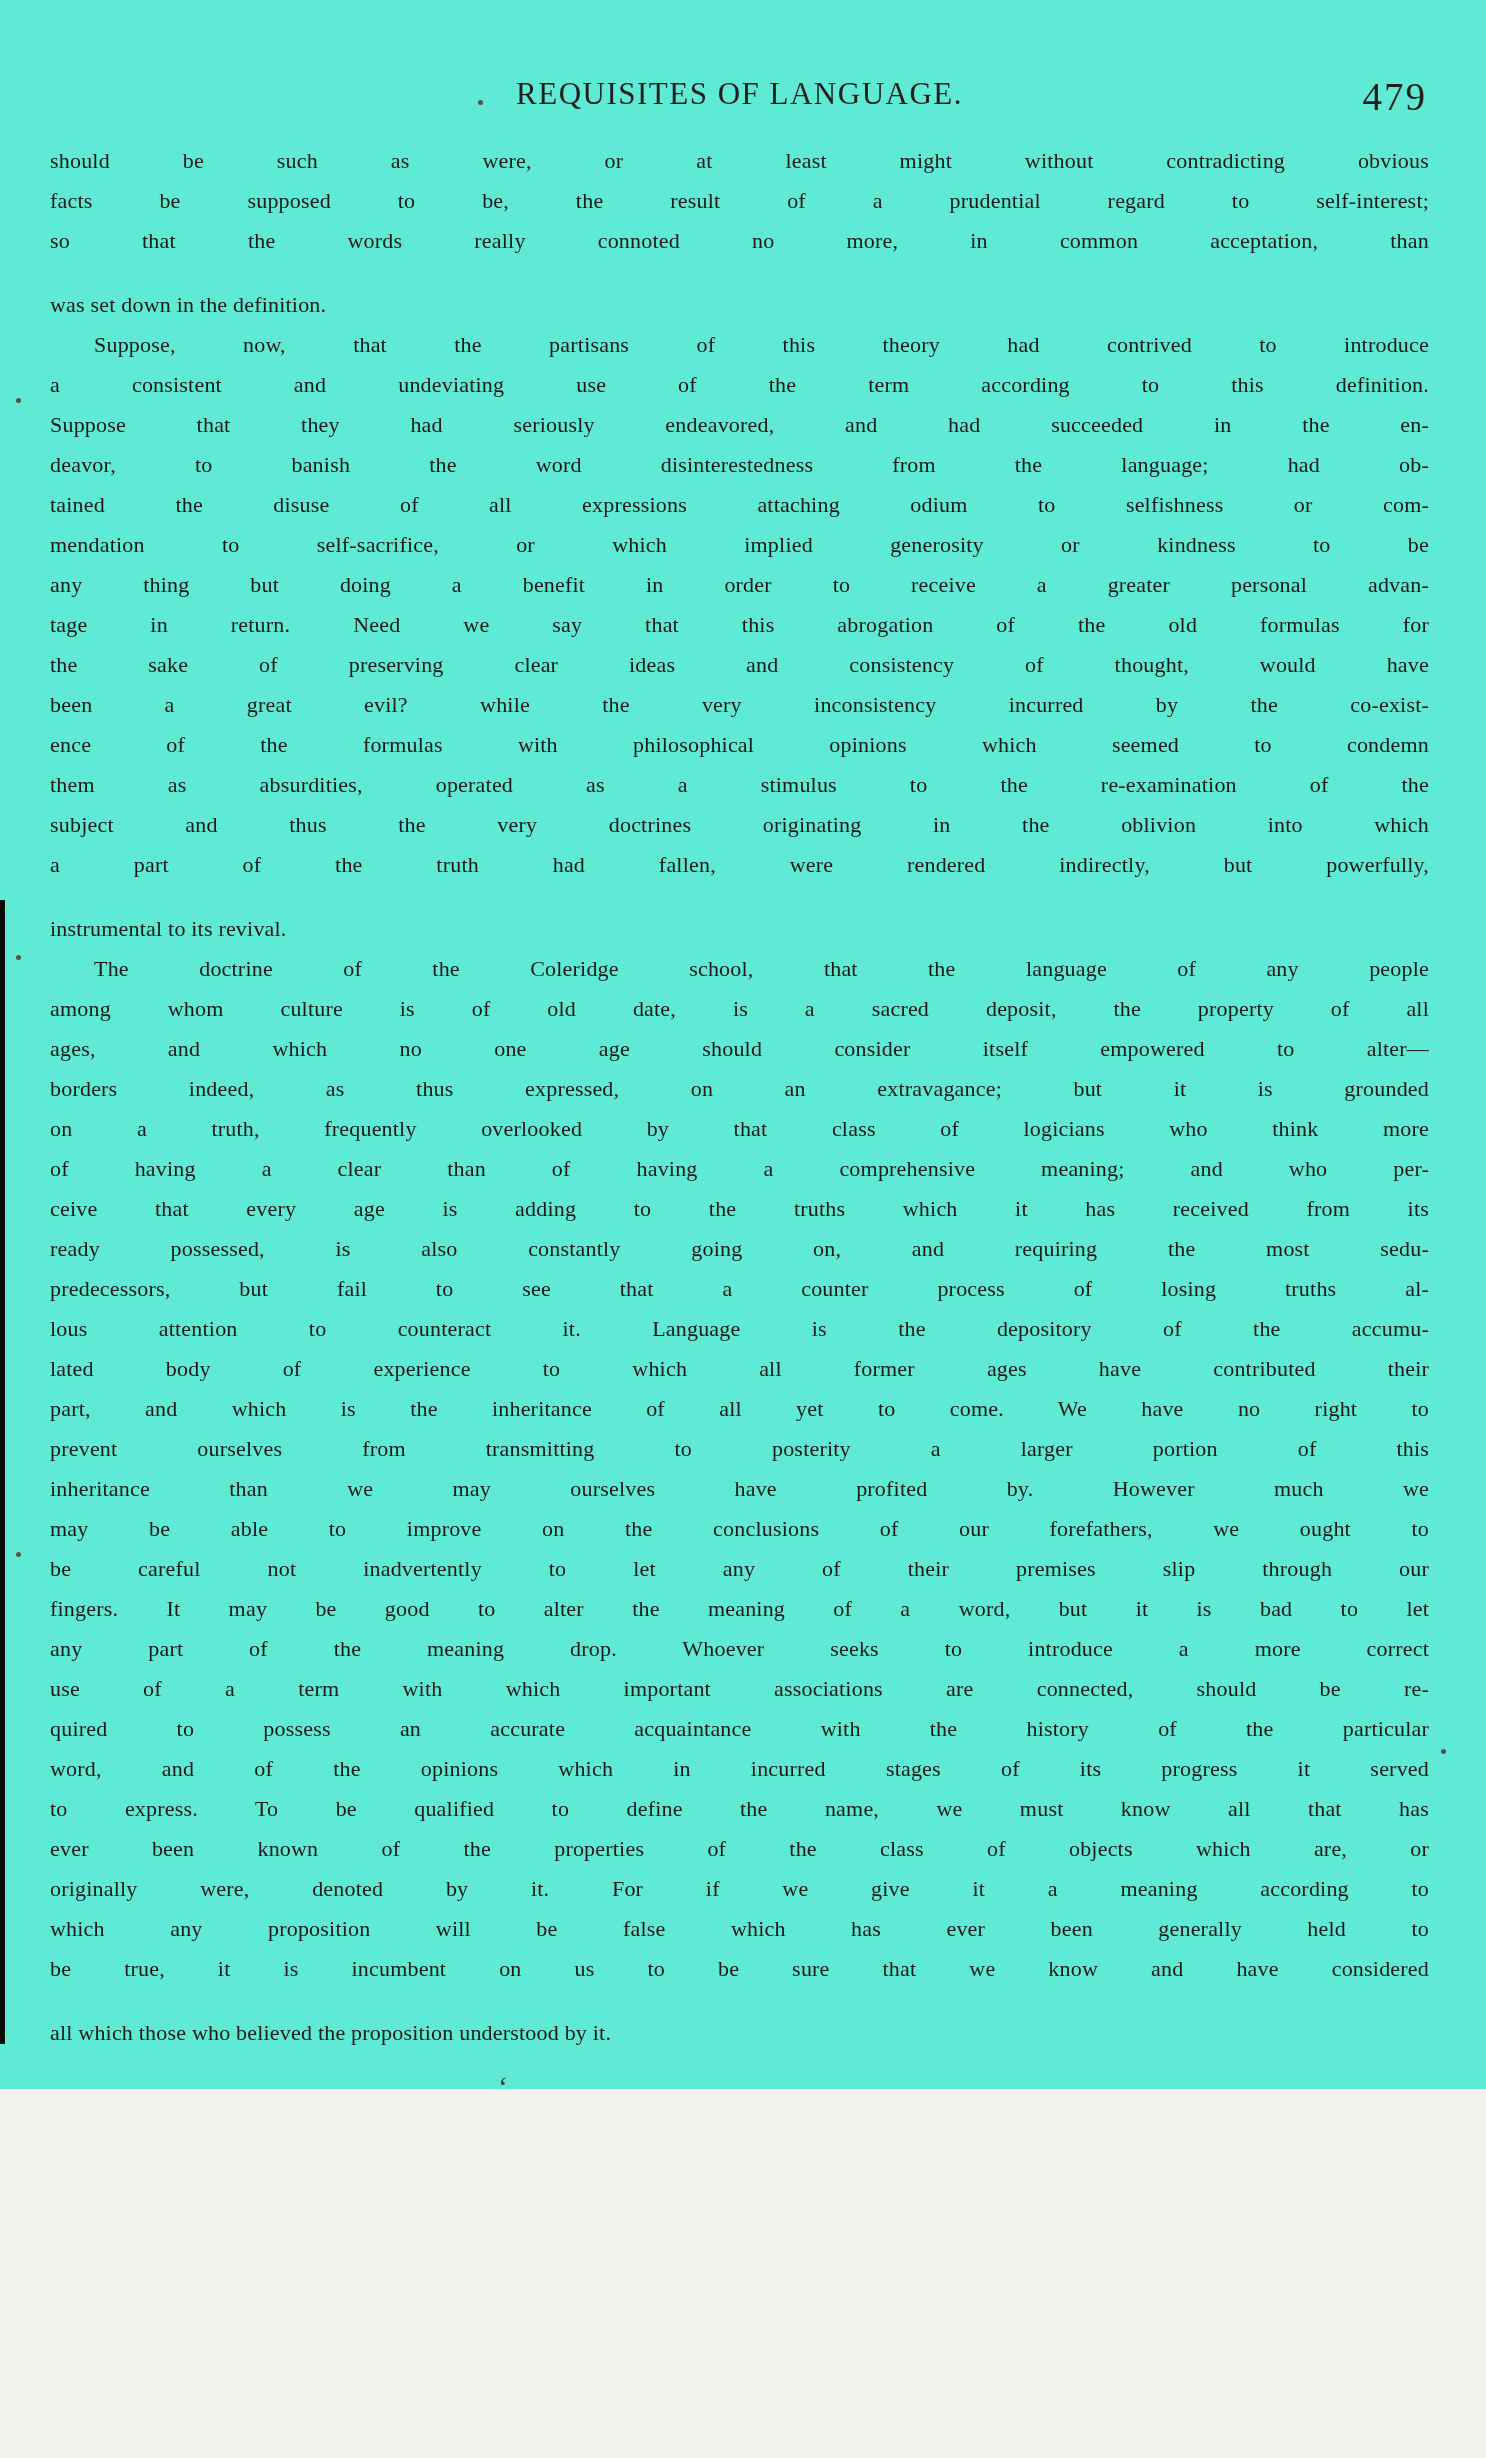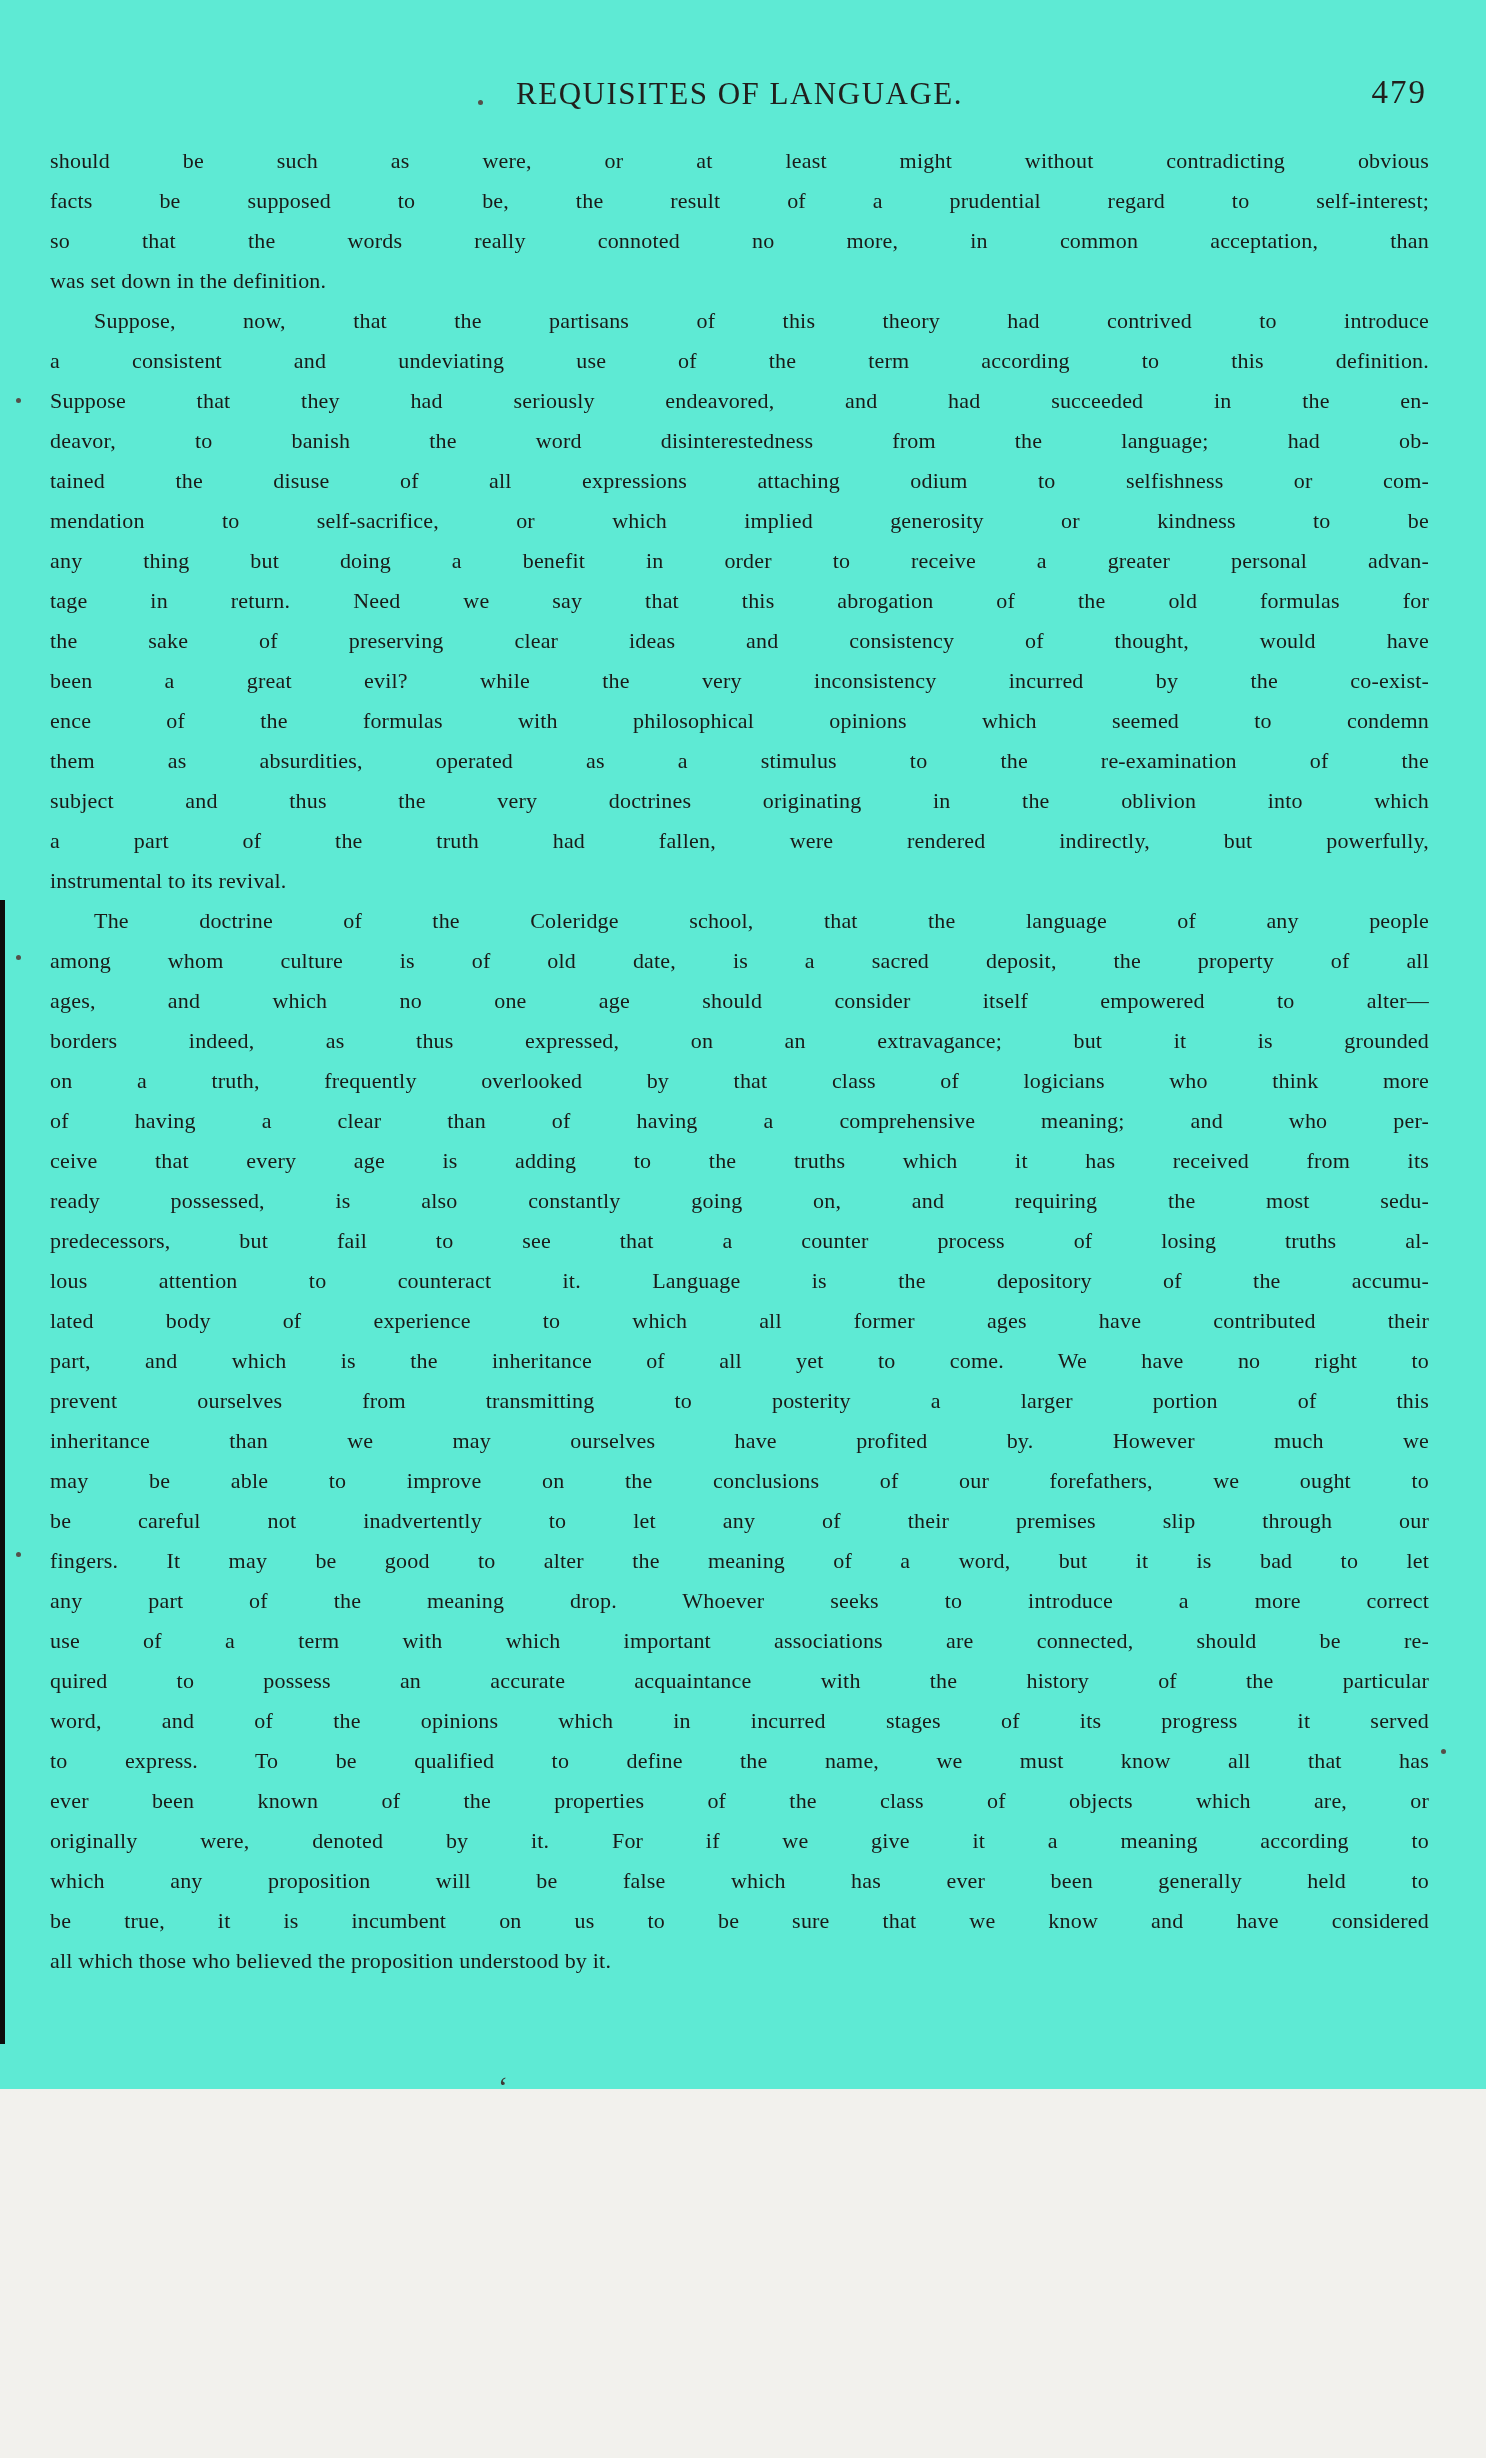--- a/index.html
+++ b/index.html
@@ -25,40 +25,40 @@
     position: absolute;
     left: 0; right: 0;
     text-align: center;
     font-size: 31px;
     letter-spacing: 1.5px;
     color: #211f1c;
   }
   .pagenum {
     position: absolute;
     right: 2px; top: -2px;
-    font-size: 33px;
+    font-size: 39px;
     letter-spacing: 2px;
     color: #211f1c;
   }
   
   .bodytext {
     position: absolute;
     top: 141px;
     left: 50px;
     right: 58px;
     font-size: 22px;
     line-height: 40px;
     letter-spacing: 0.2px;
   }
   .paragraph { margin: 0; }
   .line {
     text-align: justify;
     text-align-last: justify;
   }
-  .line.last { text-align-last: left; }
+  .line.last { text-align-last: left; margin-top: 24px; }
   .line.first-indent { text-indent: 44px; }
 
   
   .left-line {
     position: absolute;
     left: 0px;
     top: 900px;
     width: 5px;
     height: 1144px;
     background: #0e0d0c;

